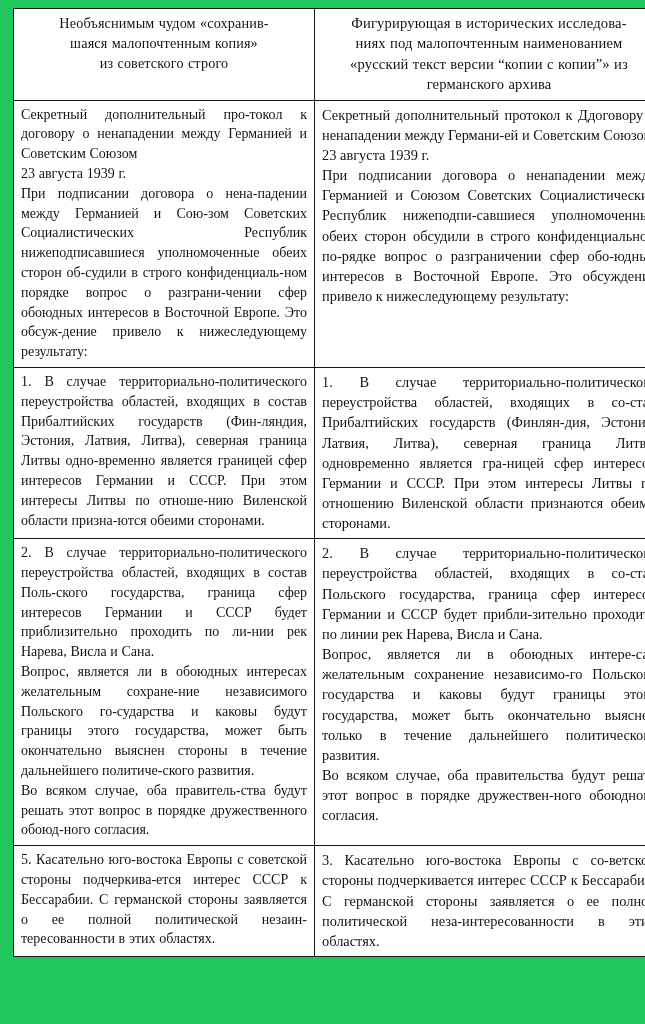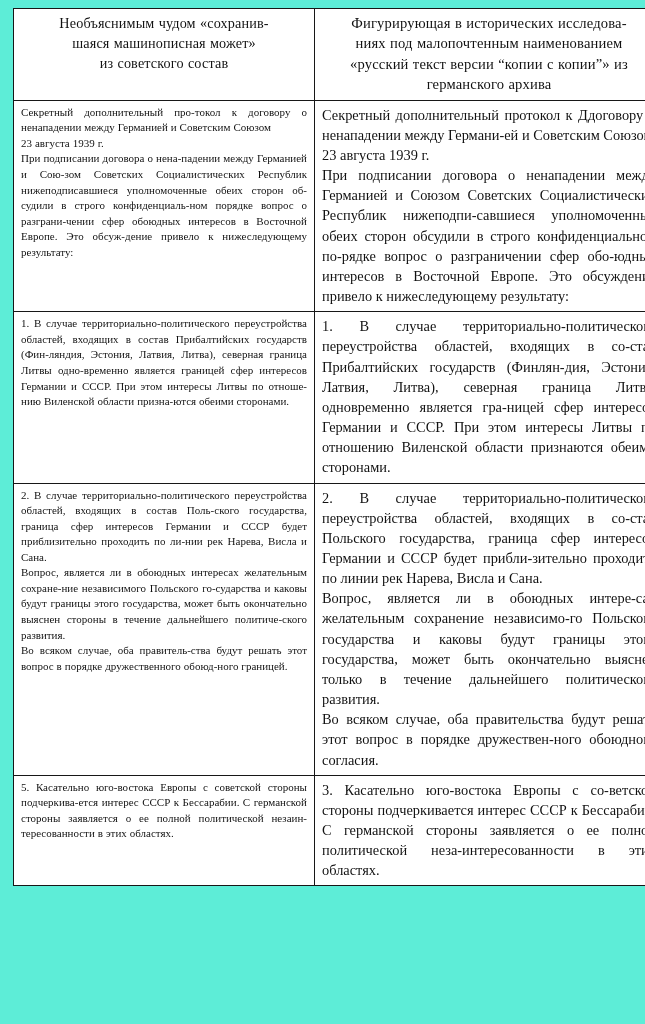--- a/index.html
+++ b/index.html
@@ -13,21 +13,21 @@
     height: 1024px;
     font-family: "Liberation Serif", "DejaVu Serif", serif;
     color: #141414;
     overflow: hidden;
   }
 
   .page {
     position: relative;
     width: 645px;
     height: 1024px;
-    background: #5eead4;
+    background: #22c55e;
   }
 
   .doc-table {
     position: absolute;
     left: 13px;
     top: 8px;
     width: 620px;
     border-collapse: collapse;
     table-layout: fixed;
     background: #ffffff;
@@ -65,21 +65,21 @@
   .body-cell p {
     margin: 0;
     font-size: 14.4px;
     line-height: 1.415;
     text-align: justify;
     text-justify: inter-word;
     hyphens: manual;
     -webkit-hyphens: manual;
   }
   .body-cell.col-left p {
-    font-size: 11px;
+    font-size: 14px;
     line-height: 1.415;
     word-spacing: 0.2px;
   }
   .body-cell.col-right p {
     font-size: 14.4px;
     line-height: 1.40;
     word-spacing: 0px;
   }
 
   
@@ -91,22 +91,22 @@
 <body>
 
 <div class="page">
 
   <table class="doc-table">
 
     <tbody>
         <tr>
       <td class="head-cell col-left">
         <p>Необъяснимым чудом «сохранив-</p>
-        <p>шаяся машинописная может»</p>
-        <p>из советского состав</p>
+        <p>шаяся малопочтенным копия»</p>
+        <p>из советского строго</p>
       </td>
       <td class="head-cell col-right">
         <p>Фигурирующая в исторических исследова-</p>
         <p>ниях под малопочтенным наименованием</p>
         <p>«русский текст версии “копии с копии”» из</p>
         <p>германского архива</p>
       </td>
     </tr>
 
     <tr>
@@ -128,21 +128,21 @@
       </td>
       <td class="body-cell col-right">
         <p>1. В случае территориально-политического переустройства областей, входящих в со-став Прибалтийских государств (Финлян-дия, Эстония, Латвия, Литва), северная граница Литвы одновременно является гра-ницей сфер интересов Германии и СССР. При этом интересы Литвы по отношению Виленской области признаются обеими сторонами.</p>
       </td>
     </tr>
 
     <tr>
       <td class="body-cell col-left">
         <p>2. В случае территориально-политического переустройства областей, входящих в состав Поль-ского государства, граница сфер интересов Германии и СССР будет приблизительно проходить по ли-нии рек Нарева, Висла и Сана.</p>
         <p>Вопрос, является ли в обоюдных интересах желательным сохране-ние независимого Польского го-сударства и каковы будут границы этого государства, может быть окончательно выяснен стороны в течение дальнейшего политиче-ского развития.</p>
-        <p>Во всяком случае, оба правитель-ства будут решать этот вопрос в порядке дружественного обоюд-ного границей.</p>
+        <p>Во всяком случае, оба правитель-ства будут решать этот вопрос в порядке дружественного обоюд-ного согласия.</p>
       </td>
       <td class="body-cell col-right">
         <p>2. В случае территориально-политического переустройства областей, входящих в со-став Польского государства, граница сфер интересов Германии и СССР будет прибли-зительно проходить по линии рек Нарева, Висла и Сана.</p>
         <p>Вопрос, является ли в обоюдных интере-сах желательным сохранение независимо-го Польского государства и каковы будут границы этого государства, может быть окончательно выяснен только в течение дальнейшего политического развития.</p>
         <p>Во всяком случае, оба правительства будут решать этот вопрос в порядке дружествен-ного обоюдного согласия.</p>
       </td>
     </tr>
 
     <tr>
       <td class="body-cell col-left">

